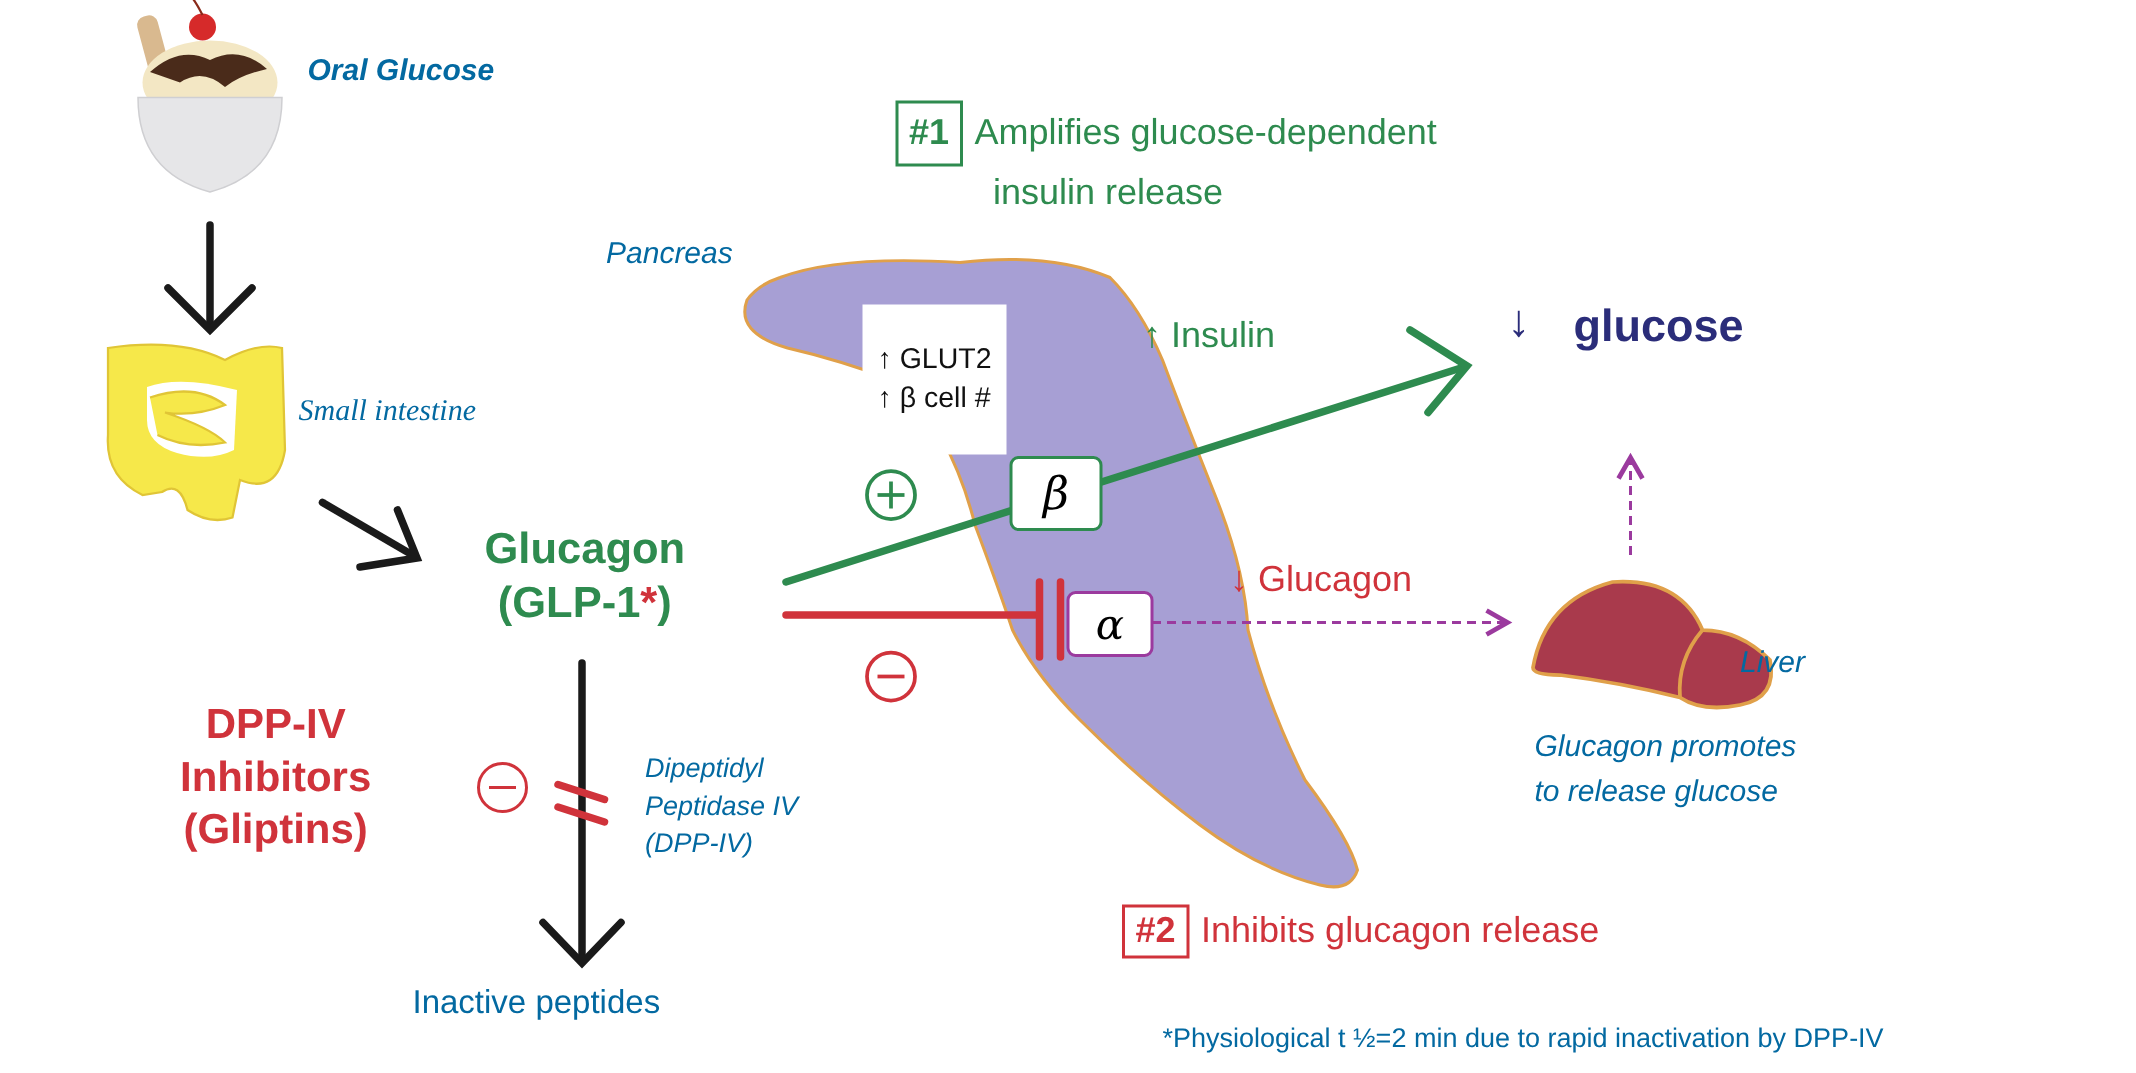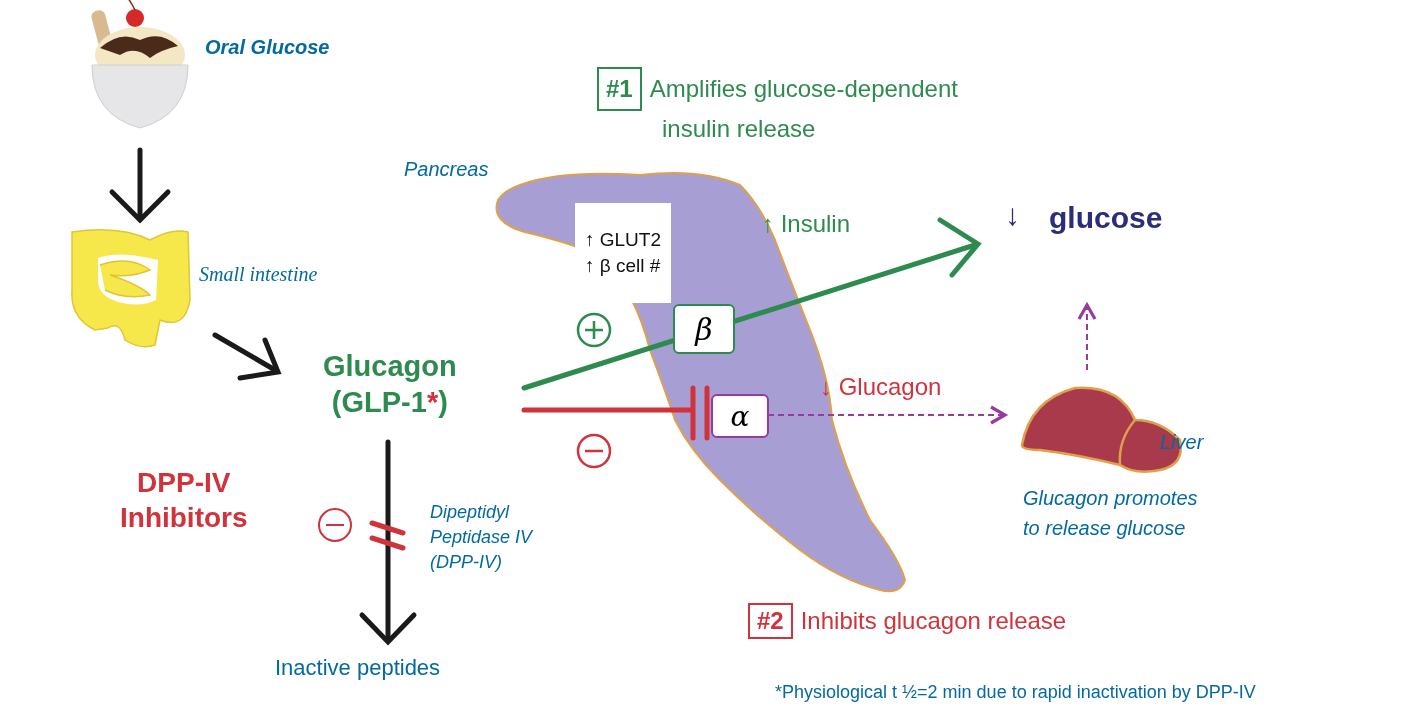--- a/index.html
+++ b/index.html
@@ -101,20 +101,21 @@
 <div class="lbl italic dark" style="left:404px;top:158px;font-size:20px;">Pancreas</div>
 
 <div class="lbl bold green" style="left:323px;top:348px;font-size:29px;text-align:center;line-height:36px;">
   <div>Glucagon</div>
   <div><span>(GLP-1</span><span class="red">*</span><span>)</span></div>
 </div>
 
 <div class="lbl bold red" style="left:120px;top:465px;font-size:28px;text-align:center;line-height:35px;">
   <div>DPP-IV</div>
   <div>Inhibitors</div>
+  <div>(Gliptins)</div>
 </div>
 
 <div class="lbl italic dark" style="left:430px;top:500px;font-size:18px;line-height:25px;">
   <div>Dipeptidyl</div>
   <div>Peptidase IV</div>
   <div>(DPP-IV)</div>
 </div>
 
 <div class="lbl dark" style="left:275px;top:655px;font-size:22px;">Inactive peptides</div>
 

